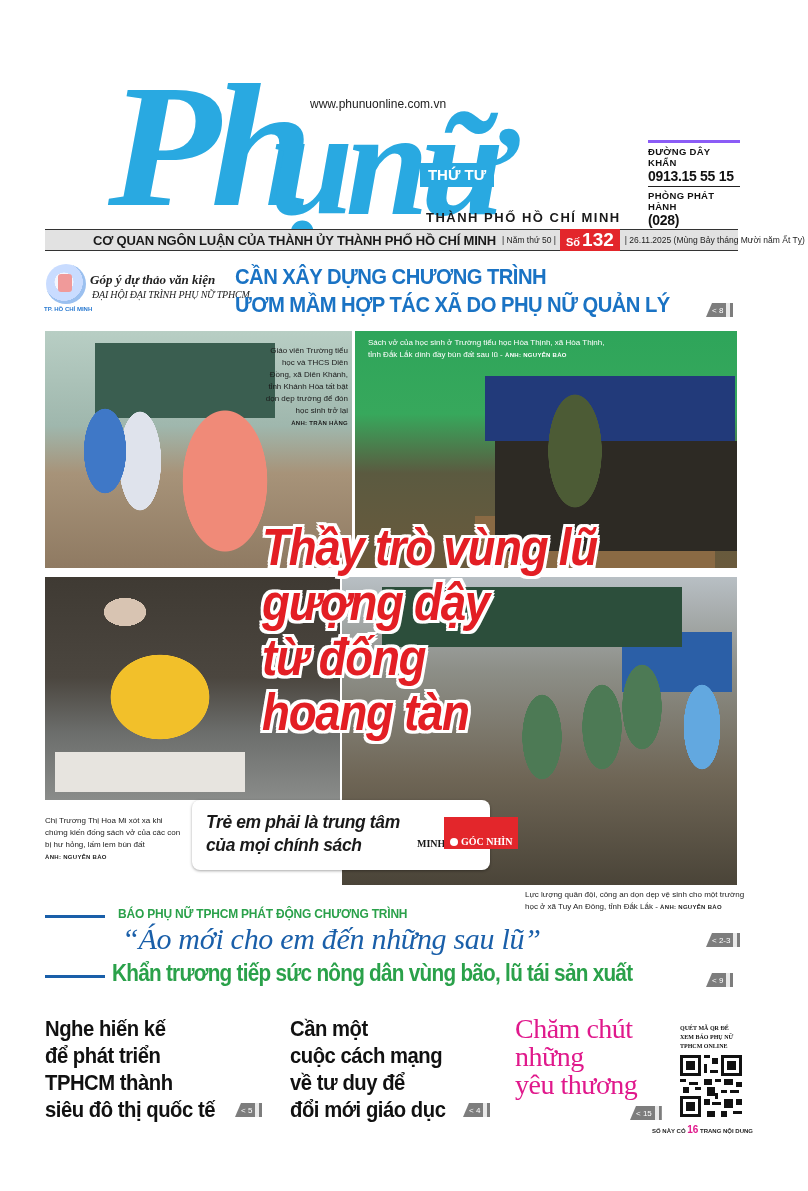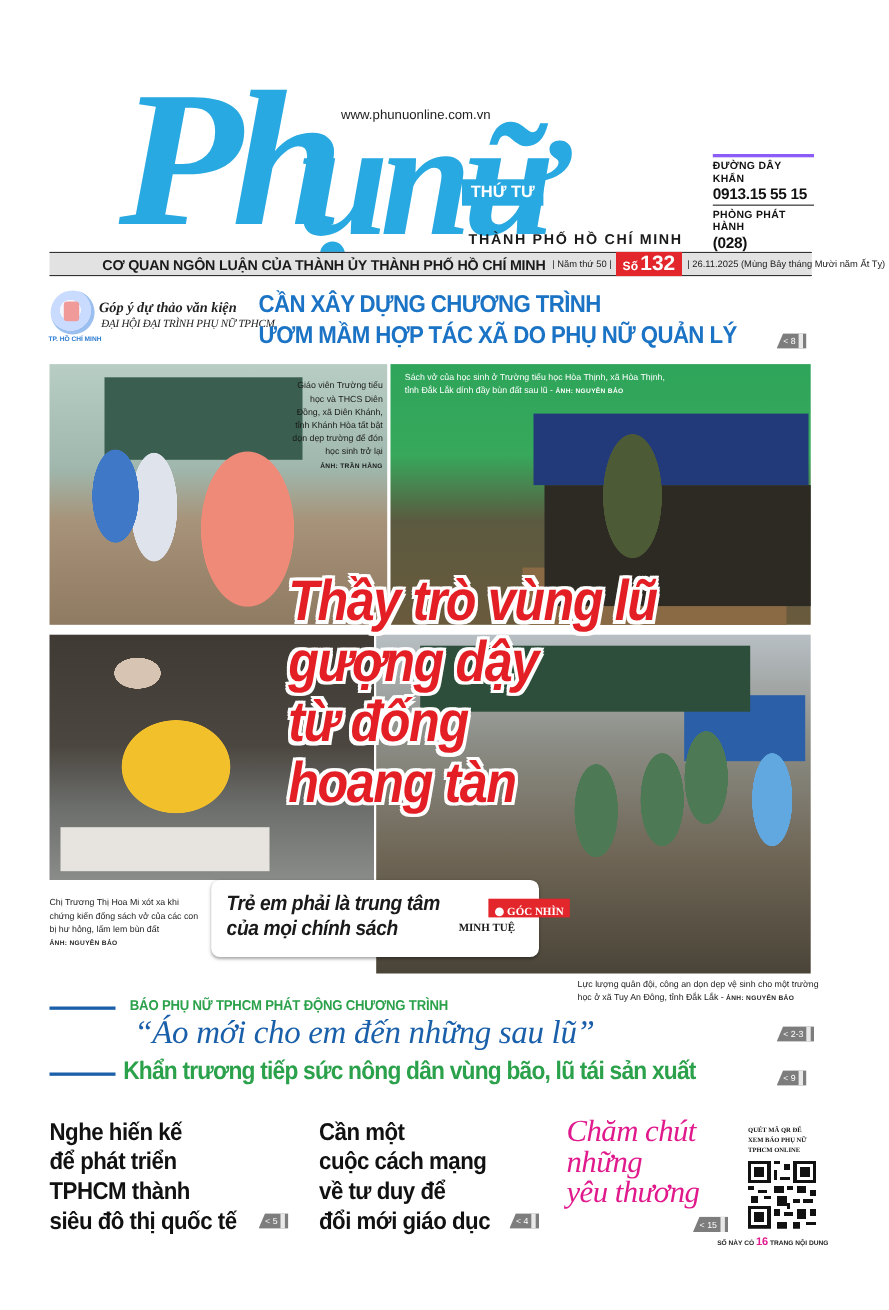--- a/index.html
+++ b/index.html
@@ -109,31 +109,31 @@
   .cap3 { left: 45px; top: 815px; width: 140px; font-size: 8px; line-height: 12px; color: #222; }
   .cap4 { left: 525px; top: 889px; width: 230px; font-size: 8px; line-height: 12px; color: #222; }
 
   
   .opinion {
     left: 192px; top: 800px; width: 298px; height: 70px; background: #fff; border-radius: 8px;
     box-shadow: 0 1px 3px rgba(0,0,0,0.35);
   }
   .opinion .title { position: absolute; left: 14px; top: 10px; font-style: italic; font-weight: bold; font-size: 19px; line-height: 23px; color: #1a1a1a; letter-spacing: -0.4px; white-space: pre-line; transform: scaleX(0.92); transform-origin: left top; }
   .opinion .author { position: absolute; left: 225px; top: 38px; font-family: "Liberation Serif", serif; font-weight: bold; font-size: 10px; }
-  .goc-nhin { left: 444px; top: 817px; height: 17px; padding: 4px 6px; background: #e3262b; color: #fff; font-family: "Liberation Serif", serif; font-weight: bold; font-size: 10px; line-height: 17px; }
+  .goc-nhin { left: 444px; top: 817px; height: 17px; padding: 16px 6px; background: #e3262b; color: #fff; font-family: "Liberation Serif", serif; font-weight: bold; font-size: 10px; line-height: 17px; }
   .goc-nhin .dot { display: inline-block; width: 8px; height: 8px; background: #fff; border-radius: 50%; margin-right: 3px; vertical-align: -1px; }
 
   
   .rule { position: absolute; height: 3px; background: #1a5fa9; }
   .campaign-kicker { left: 118px; top: 906px; font-weight: bold; color: #2aa14a; font-size: 13px; letter-spacing: -0.2px; transform: scaleX(0.92); transform-origin: left top; white-space: nowrap; }
   .campaign-title { left: 122px; top: 922px; font-family: "Liberation Serif", serif; font-style: italic; color: #1a5fa9; font-size: 30px; letter-spacing: -0.3px; white-space: nowrap; }
   .farmer { left: 112px; top: 960px; font-weight: bold; color: #2aa14a; font-size: 23px; letter-spacing: -0.8px; white-space: nowrap; transform: scaleX(0.9); transform-origin: left top; }
 
   .story { position: absolute; font-weight: bold; font-size: 22px; line-height: 27px; color: #111; letter-spacing: -0.5px; white-space: pre-line; transform: scaleX(0.92); transform-origin: left top; }
-  .care { left: 515px; top: 1015px; font-family: "Liberation Serif", serif; font-style: italic; color: #e0198c; font-size: 28px; line-height: 28px; white-space: pre-line; letter-spacing: -0.5px; }
+  .care { left: 515px; top: 1015px; font-family: "Liberation Serif", serif; color: #e0198c; font-size: 28px; line-height: 28px; white-space: pre-line; letter-spacing: -0.5px; }
   .qr-label { left: 680px; top: 1024px; width: 62px; font-family: "Liberation Serif", serif; font-weight: bold; font-size: 6px; line-height: 9px; color: #111; white-space: pre-line; }
   .qr { left: 680px; top: 1055px; width: 62px; height: 62px; background: #fff; }
   .qr svg { width: 62px; height: 62px; display: block; }
   .pages-note { left: 652px; top: 1124px; font-size: 6px; font-weight: bold; color: #222; white-space: nowrap; }
   .pages-note b { color: #e0198c; font-size: 10px; }
 </style>
 </head>
 <body>
 
 <div class="abs logo-p">Ph</div>

